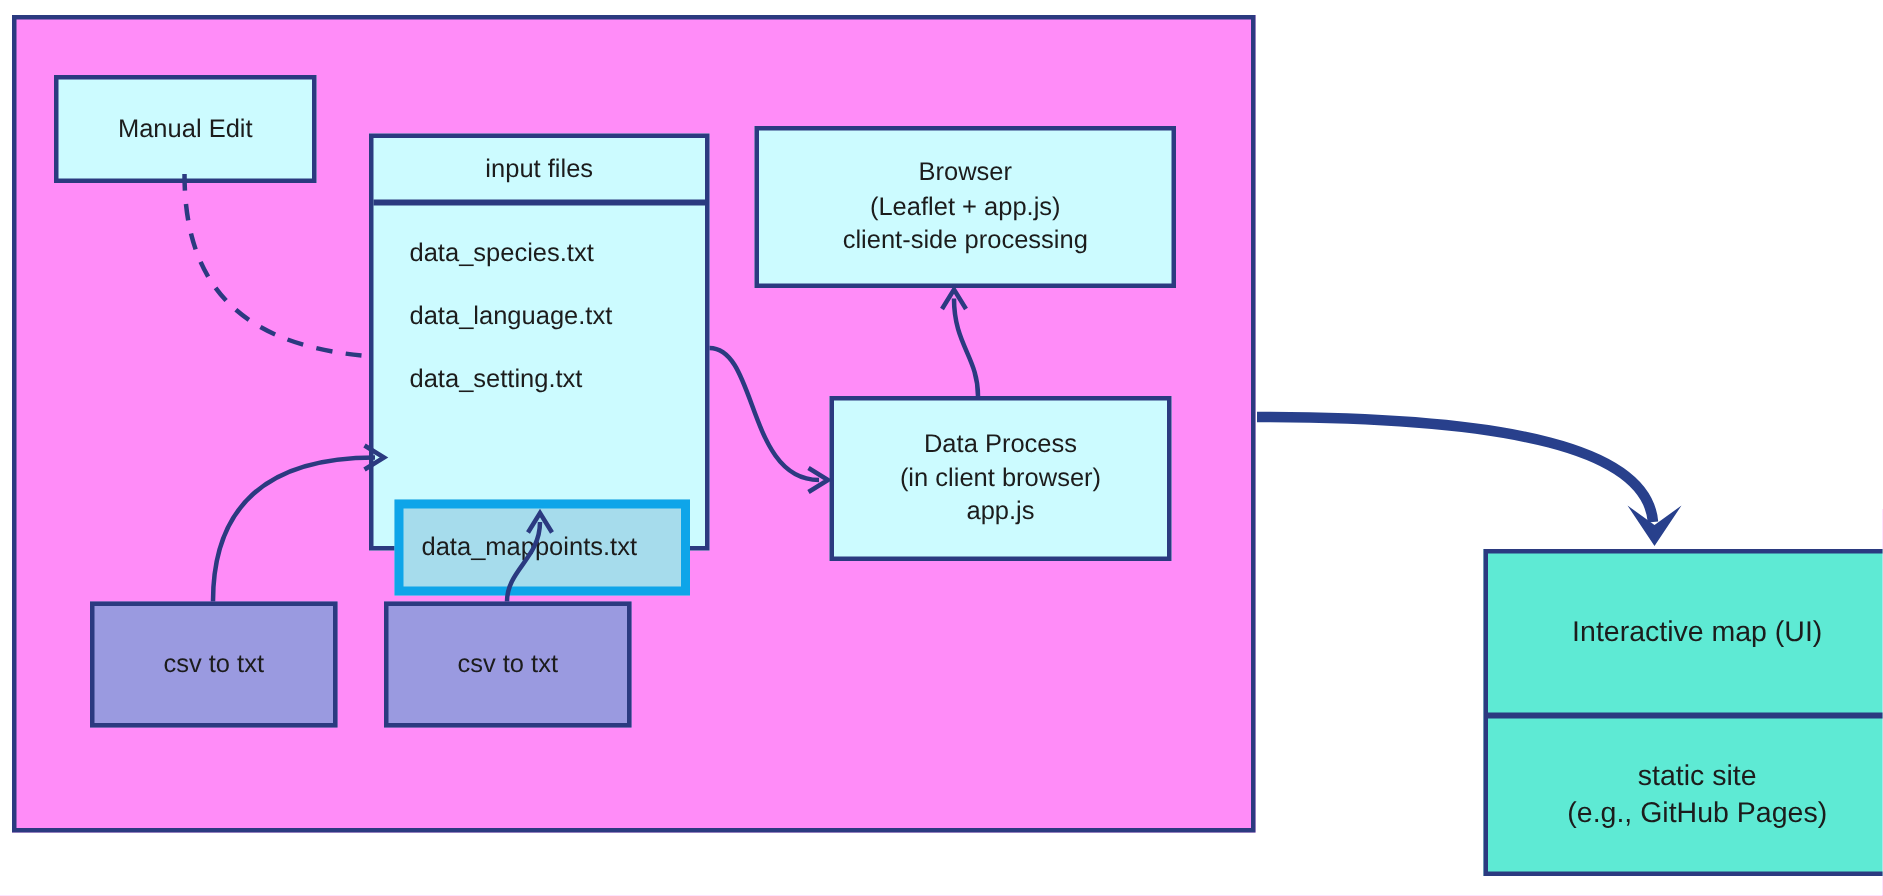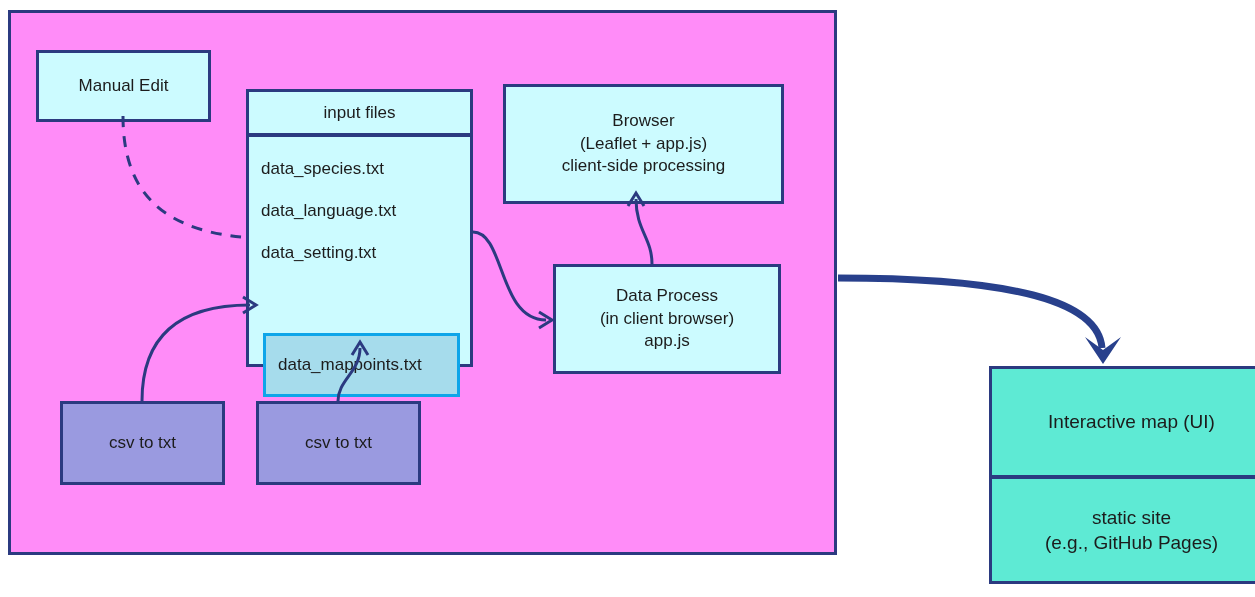--- a/index.html
+++ b/index.html
@@ -73,45 +73,45 @@
     color: #1c1c1c;
   }
   #input-files-body {
     position: relative;
     height: calc(100% - 45px);
     padding: 11px 0 0 0;
   }
   .file-entry {
     font-size: 17px;
     color: #1c1c1c;
-    padding-left: 12px;
+    padding-left: 24px;
     line-height: 42px;
     height: 42px;
   }
   #data-mappoints {
     position: absolute;
     left: 14px;
     top: 196px;
     width: 197px;
     height: 64px;
     box-sizing: border-box;
-    border: 3px solid #0ea5e9;
+    border: 6px solid #0ea5e9;
     background: #a6dcec;
     display: flex;
     align-items: center;
     font-size: 17px;
     padding-left: 12px;
     color: #1c1c1c;
   }
 
   #browser-node {
     left: 503px;
     top: 84px;
     width: 281px;
-    height: 120px;
+    height: 108px;
     flex-direction: column;
   }
 
   #data-process-node {
     left: 553px;
     top: 264px;
     width: 228px;
     height: 110px;
     flex-direction: column;
   }

